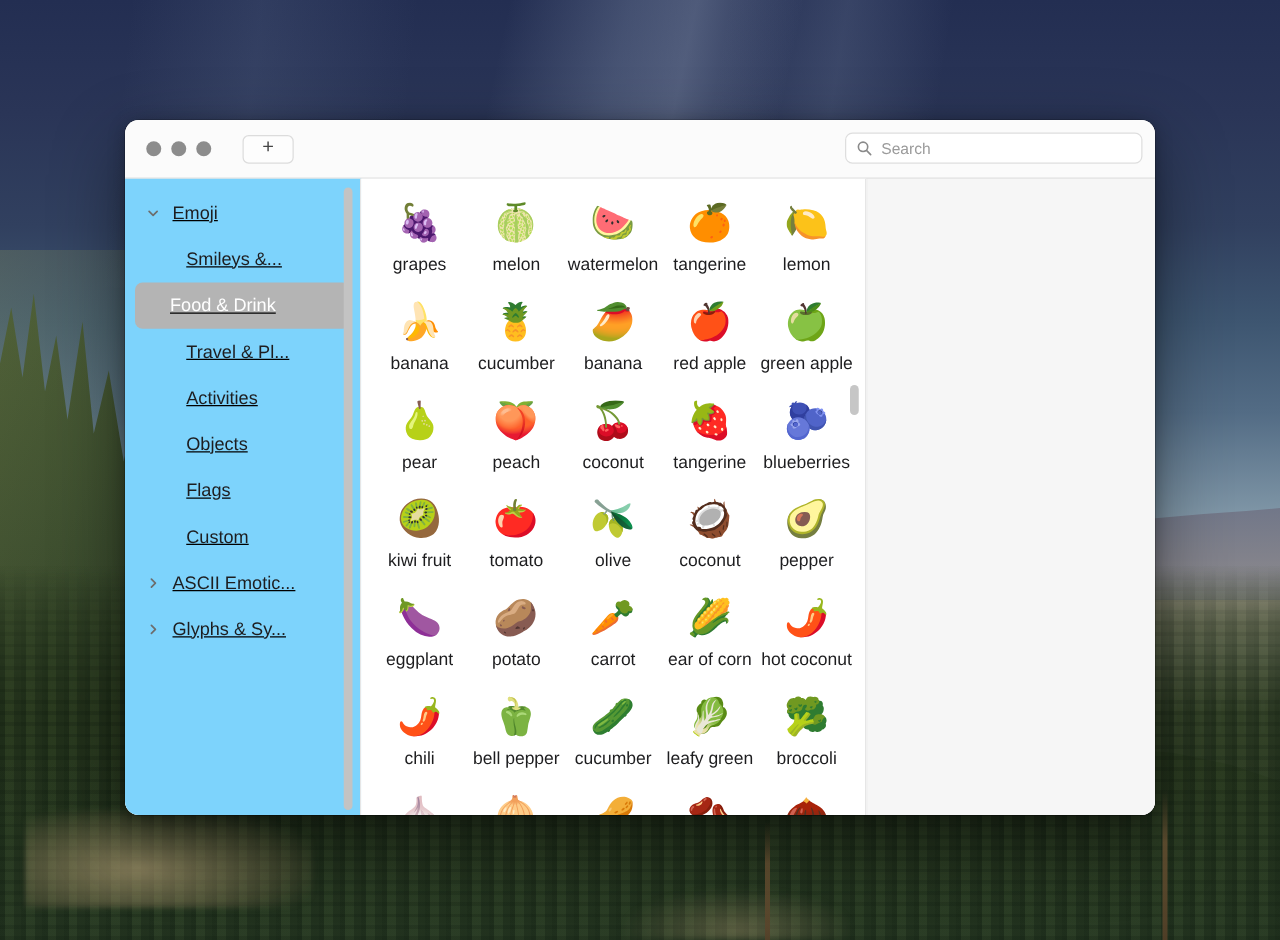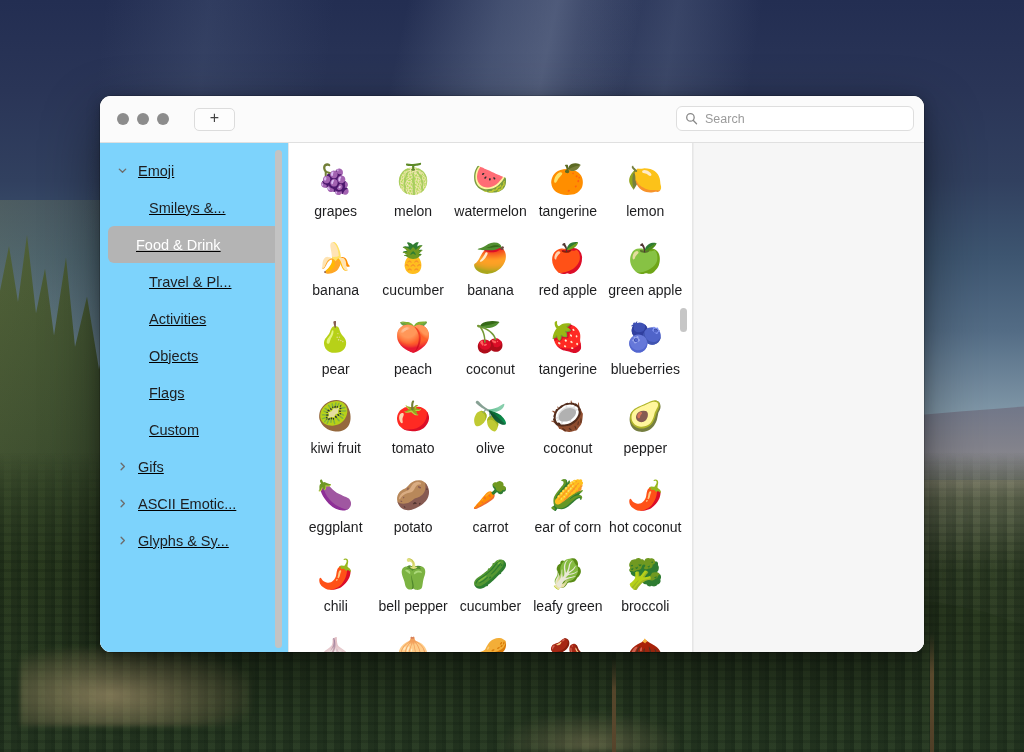--- a/index.html
+++ b/index.html
@@ -414,28 +414,20 @@
             </div>
             <div class="side-row child">
               <span>Custom</span>
             </div>
             <div class="side-row group">
               <span class="disclosure">
                 <svg width="11" height="11" viewBox="0 0 12 12" fill="none" stroke="currentColor" stroke-width="1.5" stroke-linecap="round" stroke-linejoin="round">
                   <polyline points="4.5,2.5 8,6 4.5,9.5"></polyline>
                 </svg>
               </span>
-              <span class="group-label">Gifs</span>
-            </div>
-            <div class="side-row group">
-              <span class="disclosure">
-                <svg width="11" height="11" viewBox="0 0 12 12" fill="none" stroke="currentColor" stroke-width="1.5" stroke-linecap="round" stroke-linejoin="round">
-                  <polyline points="4.5,2.5 8,6 4.5,9.5"></polyline>
-                </svg>
-              </span>
               <span class="group-label">ASCII Emotic...</span>
             </div>
             <div class="side-row group">
               <span class="disclosure">
                 <svg width="11" height="11" viewBox="0 0 12 12" fill="none" stroke="currentColor" stroke-width="1.5" stroke-linecap="round" stroke-linejoin="round">
                   <polyline points="4.5,2.5 8,6 4.5,9.5"></polyline>
                 </svg>
               </span>
               <span class="group-label">Glyphs &amp; Sy...</span>
             </div>

